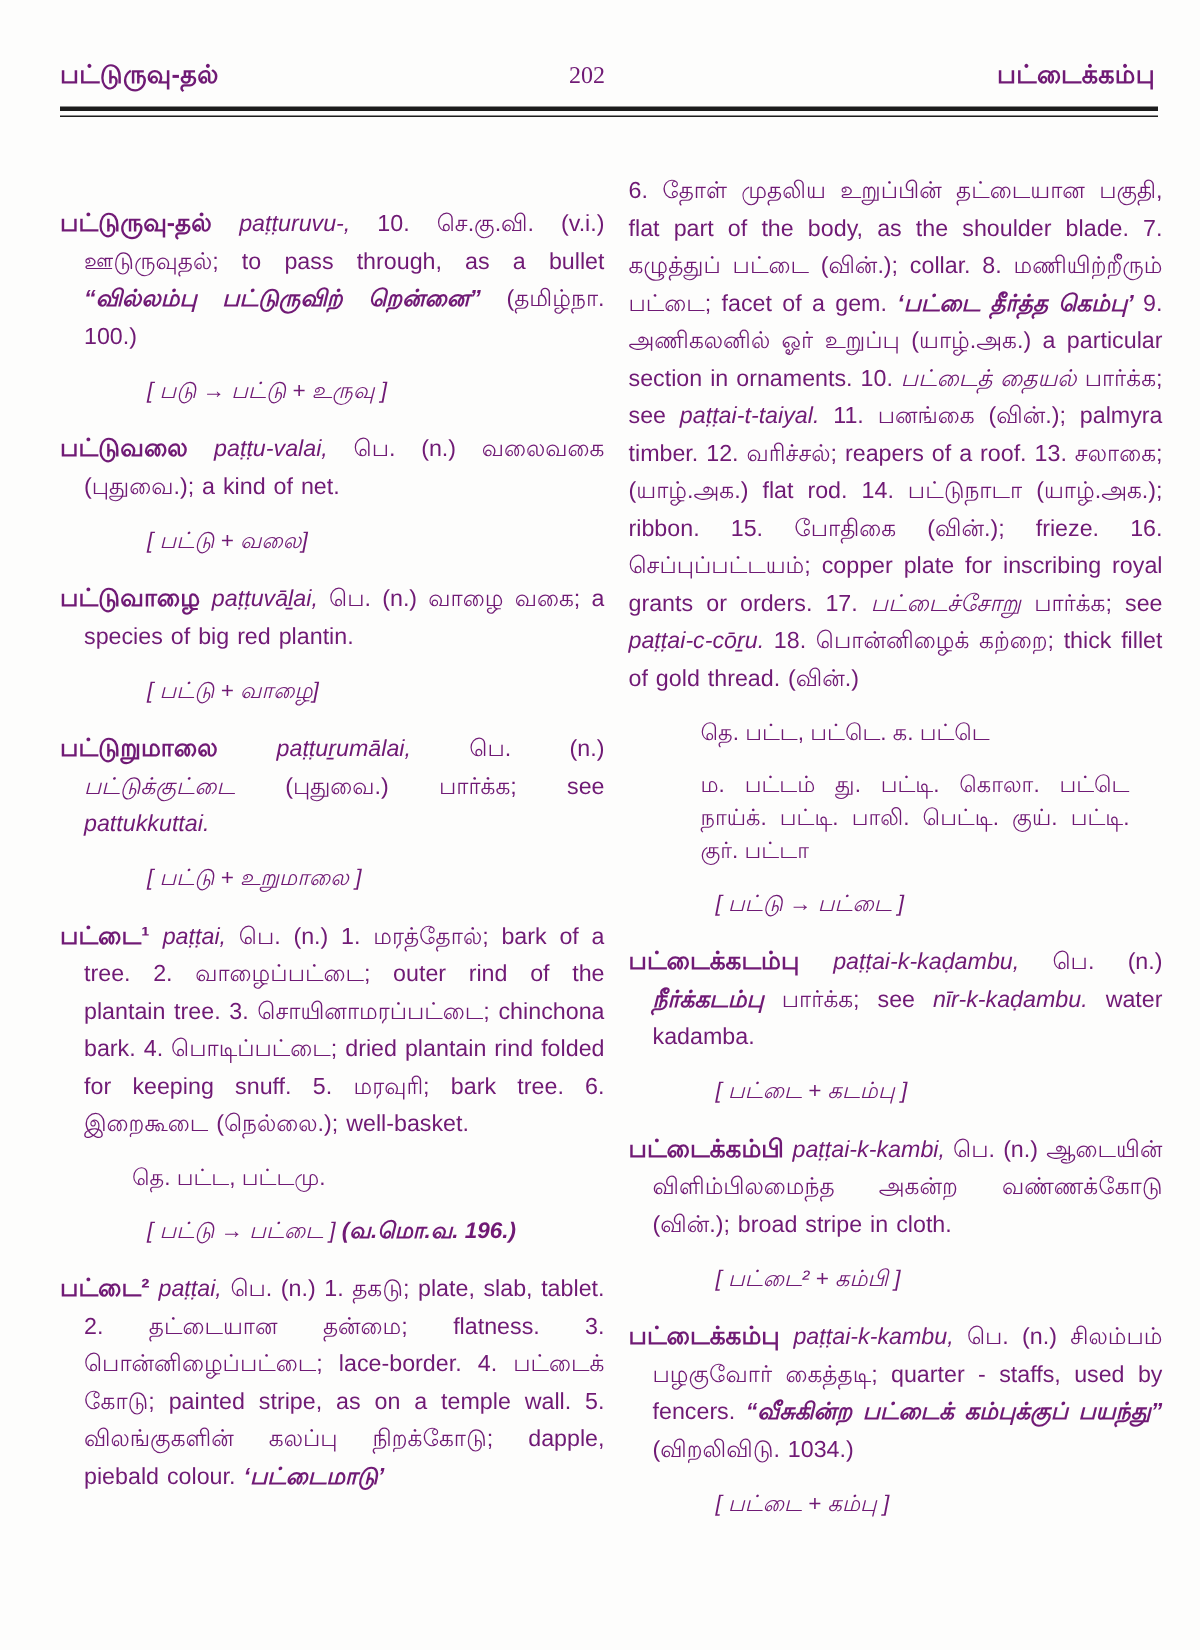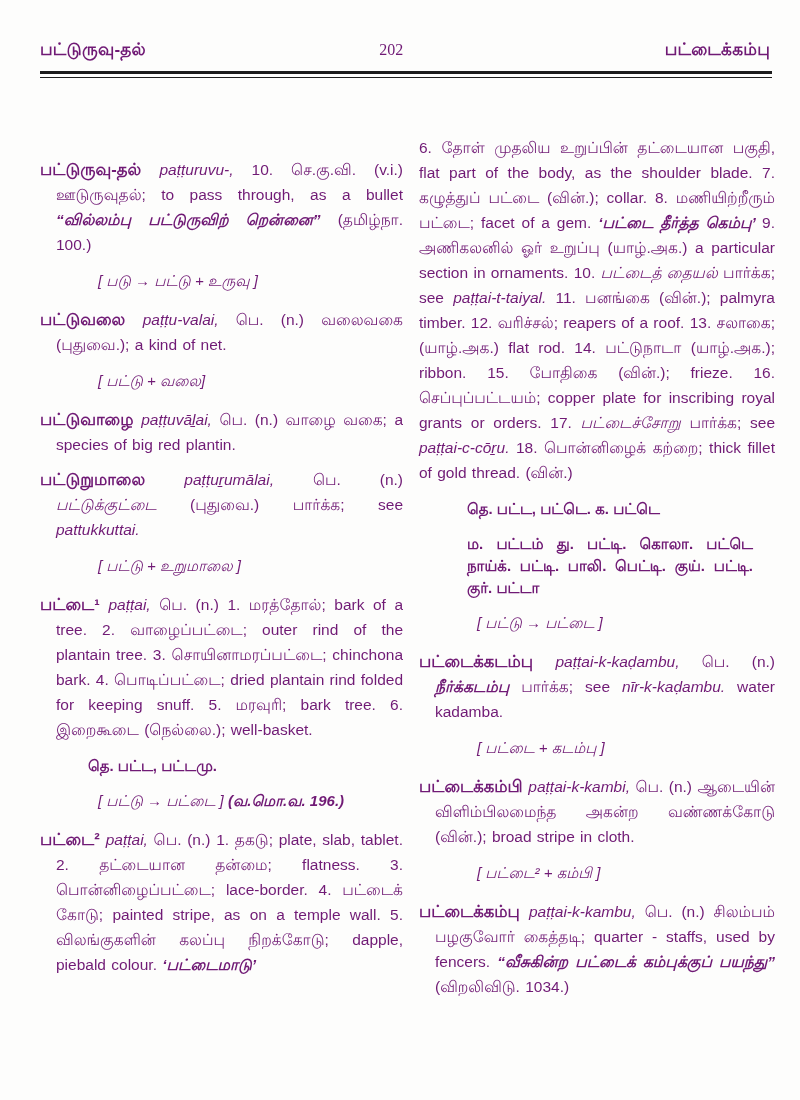--- a/index.html
+++ b/index.html
@@ -39,21 +39,21 @@
   .body{
     font-size:15.5px;line-height:25px;text-align:justify;
     word-spacing:1px;
   }
   .hang{padding-left:16px;text-indent:-16px;}
   .ety{
     font-size:15px;line-height:22px;font-style:italic;
     padding-left:58px;margin:13px 0 15px 0;
   }
   .cog{
-    font-size:15px;line-height:22px;font-weight:bold;
+    font-size:15px;line-height:22px;font-weight:normal;
     padding-left:48px;margin:13px 18px 2px 0;text-align:left;
   }
   .cog.wrap{text-align:justify;padding-right:4px;}
   
   .seg-hw{font-weight:bold;font-size:16.5px;}
   .seg-tr{font-style:italic;}
   .seg-i{font-style:italic;}
   .seg-b{font-weight:bold;margin-top:20px;}
   .seg-bi{font-weight:bold;font-style:italic;}
 </style>
@@ -78,20 +78,21 @@
         <p class="ety">[ படு → பட்டு + உருவு ]</p>
       </article>
 
       <article class="entry">
         <p class="body hang"><span class="seg-hw">பட்டுவலை </span><span class="seg-tr">paṭṭu-valai, </span><span class="seg-n">பெ. (n.) வலைவகை (புதுவை.); a kind of net.</span></p>
         <p class="ety">[ பட்டு + வலை]</p>
       </article>
 
       <article class="entry">
         <p class="body hang"><span class="seg-hw">பட்டுவாழை </span><span class="seg-tr">paṭṭuvāḻai, </span><span class="seg-n">பெ. (n.) வாழை வகை; a species of big red plantin.</span></p>
+        <p class="ety">[ பட்டு + வாழை]</p>
       </article>
 
       <article class="entry">
         <p class="body hang"><span class="seg-hw">பட்டுறுமாலை </span><span class="seg-tr">paṭṭuṟumālai, </span><span class="seg-n">பெ. (n.) </span><span class="seg-i">பட்டுக்குட்டை </span><span class="seg-n">(புதுவை.) பார்க்க; see </span><span class="seg-i">pattukkuttai.</span></p>
         <p class="ety">[ பட்டு + உறுமாலை ]</p>
       </article>
 
       <article class="entry">
         <p class="body hang"><span class="seg-hw">பட்டை¹ </span><span class="seg-tr">paṭṭai, </span><span class="seg-n">பெ. (n.) 1. மரத்தோல்; bark of a tree. 2. வாழைப்பட்டை; outer rind of the plantain tree. 3. சொயினாமரப்பட்டை; chinchona bark. 4. பொடிப்பட்டை; dried plantain rind folded for keeping snuff. 5. மரவுரி; bark tree. 6. இறைகூடை (நெல்லை.); well-basket.</span></p>
         <p class="cog">தெ. பட்ட, பட்டமு.</p>
@@ -120,18 +121,19 @@
         <p class="ety">[ பட்டை + கடம்பு ]</p>
       </article>
 
       <article class="entry">
         <p class="body hang"><span class="seg-hw">பட்டைக்கம்பி </span><span class="seg-tr">paṭṭai-k-kambi, </span><span class="seg-n">பெ. (n.) ஆடையின் விளிம்பிலமைந்த அகன்ற வண்ணக்கோடு (வின்.); broad stripe in cloth.</span></p>
         <p class="ety">[ பட்டை² + கம்பி ]</p>
       </article>
 
       <article class="entry">
         <p class="body hang"><span class="seg-hw">பட்டைக்கம்பு </span><span class="seg-tr">paṭṭai-k-kambu, </span><span class="seg-n">பெ. (n.) சிலம்பம் பழகுவோர் கைத்தடி; quarter - staffs, used by fencers. </span><span class="seg-bi">“வீசுகின்ற பட்டைக் கம்புக்குப் பயந்து” </span><span class="seg-n">(விறலிவிடு. 1034.)</span></p>
+        <p class="ety">[ பட்டை + கம்பு ]</p>
       </article>
 
     </section>
 
   </div>
 </div>
 
 </body></html>

